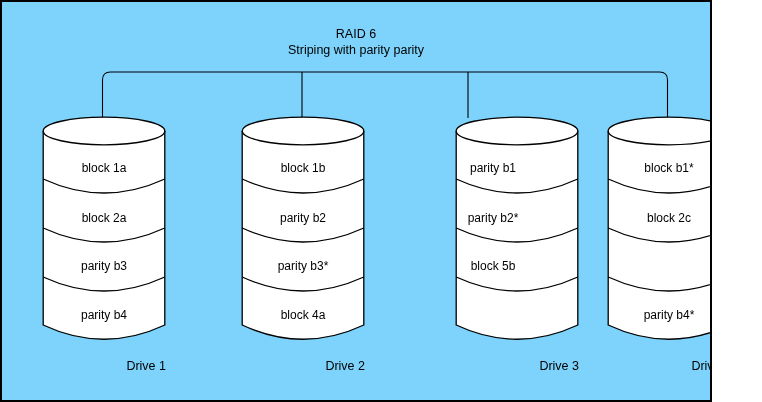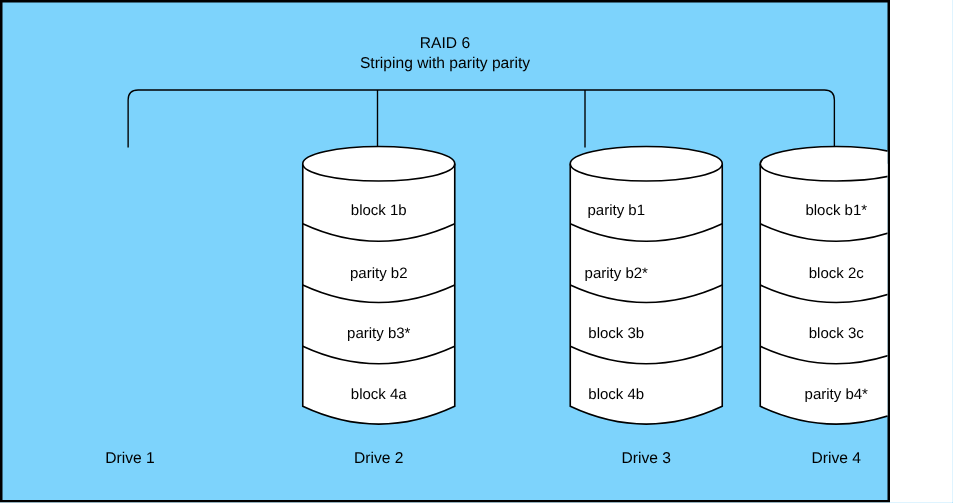--- a/index.html
+++ b/index.html
@@ -49,21 +49,21 @@
   .row-0 { top: 42px; }
   .row-1 { top: 92px; }
   .row-2 { top: 140px; }
   .row-3 { top: 189px; }
   .drive-label {
     position: absolute;
     top: 354px;
     width: 124px;
     height: 20px;
     line-height: 20px;
-    text-align: center;
+    text-align: right;
     font-size: 12.5px;
   }
   .d1 { left: 40px; }
   .d2 { left: 239px; }
   .d3 { left: 405px; padding-left: 48px; }
   .d4 { left: 605px; }
 </style>
 </head>
 <body>
 
@@ -73,20 +73,33 @@
     <div>RAID 6</div>
     <div>Striping with parity parity</div>
   </div>
 
   <svg class="connector-svg" width="762" height="402" viewBox="0 0 762 402">
     <path d="M 100.5 116 L 100.5 78 Q 100.5 70 108.5 70 L 657.5 70 Q 665.5 70 665.5 78 L 665.5 116
              M 300 70 L 300 116
              M 466 70 L 466 116" fill="none" stroke="#000000" stroke-width="1.1"></path>
   </svg>
 
+  <div class="drive d1">
+    <svg width="124" height="228" viewBox="0 0 124 228">
+      <path d="M 1.2 15 L 1.2 209 Q 62 237.5 122.8 209 L 122.8 15" fill="#ffffff" stroke="#000000" stroke-width="1.3"></path>
+      <ellipse cx="62" cy="15" rx="60.8" ry="13.8" fill="#ffffff" stroke="#000000" stroke-width="1.3"></ellipse>
+      <path d="M 1.2 63 Q 62 91 122.8 63" fill="none" stroke="#000000" stroke-width="1.3"></path>
+      <path d="M 1.2 112 Q 62 140 122.8 112" fill="none" stroke="#000000" stroke-width="1.3"></path>
+      <path d="M 1.2 161 Q 62 189 122.8 161" fill="none" stroke="#000000" stroke-width="1.3"></path>
+    </svg>
+    <div class="block-row row-0">block 1a</div>
+    <div class="block-row row-1">block 2a</div>
+    <div class="block-row row-2">parity b3</div>
+    <div class="block-row row-3">parity b4</div>
+  </div>
   <div class="drive-label d1">Drive 1</div>
 
   <div class="drive d2">
     <svg width="124" height="228" viewBox="0 0 124 228">
       <path d="M 1.2 15 L 1.2 209 Q 62 237.5 122.8 209 L 122.8 15" fill="#ffffff" stroke="#000000" stroke-width="1.3"></path>
       <ellipse cx="62" cy="15" rx="60.8" ry="13.8" fill="#ffffff" stroke="#000000" stroke-width="1.3"></ellipse>
       <path d="M 1.2 63 Q 62 91 122.8 63" fill="none" stroke="#000000" stroke-width="1.3"></path>
       <path d="M 1.2 112 Q 62 140 122.8 112" fill="none" stroke="#000000" stroke-width="1.3"></path>
       <path d="M 1.2 161 Q 62 189 122.8 161" fill="none" stroke="#000000" stroke-width="1.3"></path>
     </svg>
@@ -100,33 +113,31 @@
   <div class="drive d3">
     <svg width="124" height="228" viewBox="0 0 124 228">
       <path d="M 1.2 15 L 1.2 209 Q 62 237.5 122.8 209 L 122.8 15" fill="#ffffff" stroke="#000000" stroke-width="1.3"></path>
       <ellipse cx="62" cy="15" rx="60.8" ry="13.8" fill="#ffffff" stroke="#000000" stroke-width="1.3"></ellipse>
       <path d="M 1.2 63 Q 62 91 122.8 63" fill="none" stroke="#000000" stroke-width="1.3"></path>
       <path d="M 1.2 112 Q 62 140 122.8 112" fill="none" stroke="#000000" stroke-width="1.3"></path>
       <path d="M 1.2 161 Q 62 189 122.8 161" fill="none" stroke="#000000" stroke-width="1.3"></path>
     </svg>
     <div class="block-row row-0">parity b1</div>
     <div class="block-row row-1">parity b2*</div>
-    <div class="block-row row-2">block 3b</div>
-    <div class="block-row row-3">block 4b</div>
+    <div class="block-row row-2">block 5b</div>
   </div>
   <div class="drive-label d3">Drive 3</div>
 
   <div class="drive d4">
     <svg width="124" height="228" viewBox="0 0 124 228">
       <path d="M 1.2 15 L 1.2 209 Q 62 237.5 122.8 209 L 122.8 15" fill="#ffffff" stroke="#000000" stroke-width="1.3"></path>
       <ellipse cx="62" cy="15" rx="60.8" ry="13.8" fill="#ffffff" stroke="#000000" stroke-width="1.3"></ellipse>
       <path d="M 1.2 63 Q 62 91 122.8 63" fill="none" stroke="#000000" stroke-width="1.3"></path>
       <path d="M 1.2 112 Q 62 140 122.8 112" fill="none" stroke="#000000" stroke-width="1.3"></path>
       <path d="M 1.2 161 Q 62 189 122.8 161" fill="none" stroke="#000000" stroke-width="1.3"></path>
     </svg>
     <div class="block-row row-0">block b1*</div>
     <div class="block-row row-1">block 2c</div>
-    <div class="block-row row-2">block 3c</div>
     <div class="block-row row-3">parity b4*</div>
   </div>
   <div class="drive-label d4">Drive 4</div>
 
 </div>
 
 </body></html>

